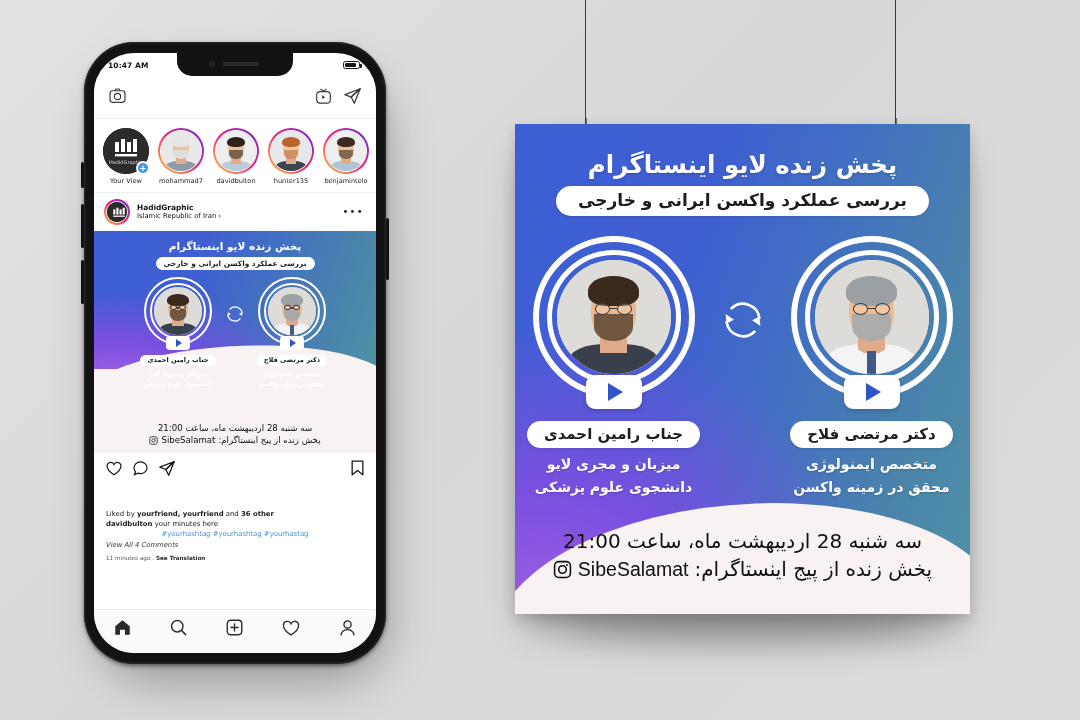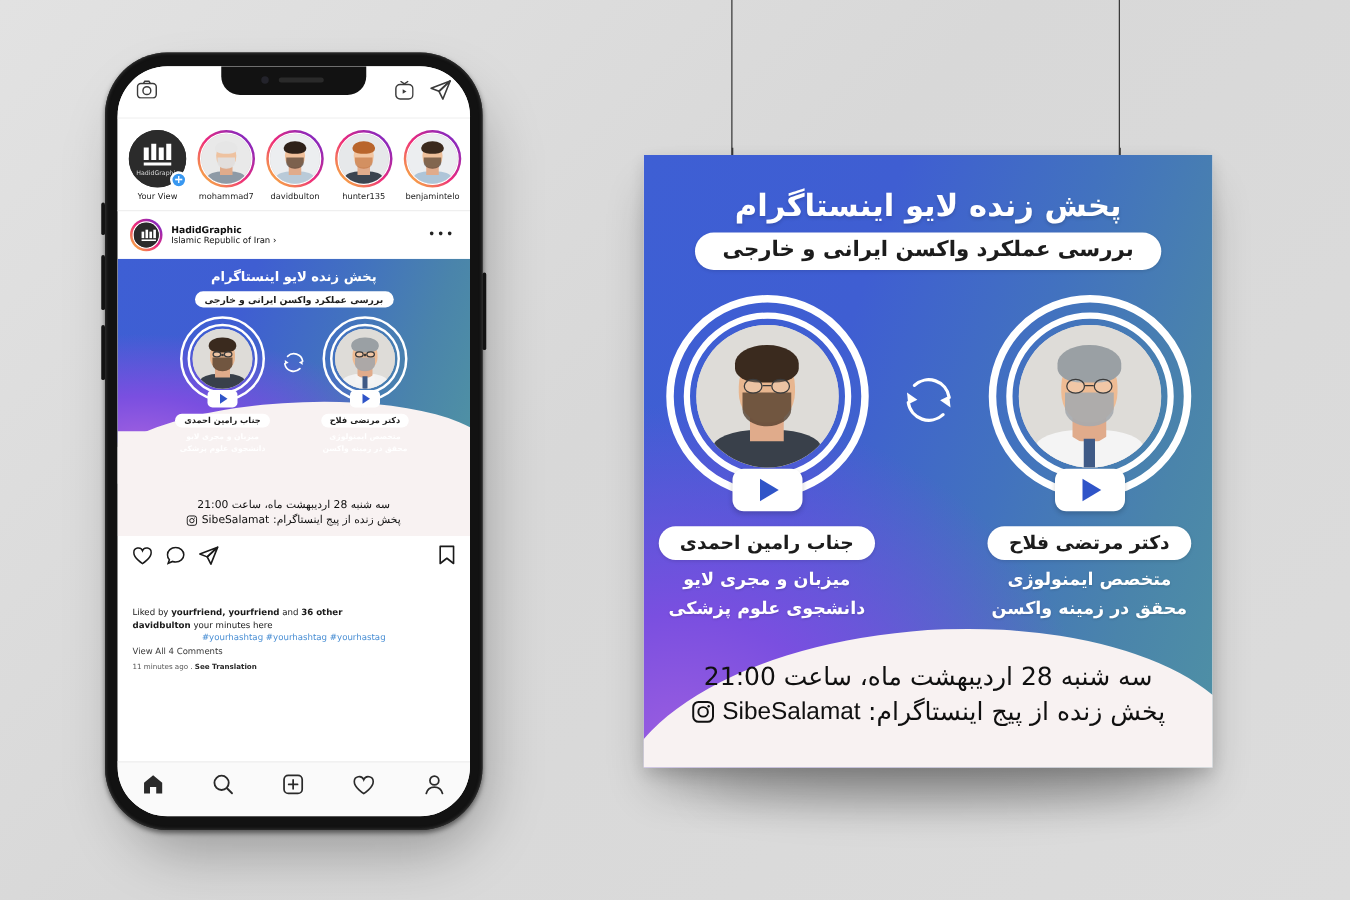--- a/index.html
+++ b/index.html
@@ -105,21 +105,21 @@
   .post-img { flex: 0 0 auto; width: 100%; height: 222px; position: relative; overflow: hidden; }
 
   .post-actions { flex: 0 0 auto; display: flex; align-items: center; gap: 11px; padding: 7px 12px 4px; }
   .post-actions .spacer { flex: 1; }
   .post-text { flex: 0 0 auto; padding: 0 12px; line-height: 1.45; }
   .pt-likes { font-size: 6.9px; color: #1a1a1a; margin-top: 25px; }
   .pt-likes b { font-weight: 700; }
   .pt-cap { font-size: 6.9px; color: #1a1a1a; }
   .pt-cap b { font-weight: 700; }
   .pt-tags { font-size: 6.9px; color: #4a8fd4; text-align: center; }
-  .pt-view { font-size: 6.8px; color: #3a3a3a; margin-top: 2px; }
+  .pt-view { font-size: 6.8px; color: #3a3a3a; margin-top: 2px; font-style: italic; }
   .pt-time { font-size: 5.7px; color: #555; margin-top: 3px; }
   .pt-time b { font-weight: 700; color: #2a2a2a; }
 
   .tabbar {
     margin-top: auto; flex: 0 0 auto; height: 44px; display: flex; align-items: center;
     justify-content: space-around; border-top: 1px solid #eee; background: #fafafa;
     padding-bottom: 4px;
   }
 
   
@@ -279,20 +279,26 @@
     <span class="btn-side btn-l2"></span>
     <span class="btn-side btn-l3"></span>
     <span class="btn-side btn-r1"></span>
 
     <div class="screen">
       <div class="notch">
         <span class="cam"></span>
         <span class="speaker"></span>
       </div>
 
+      <div class="statusbar">
+        <span>10:47 AM</span>
+        <span class="battery">
+            <i></i>
+          </span>
+      </div>
 
       <div class="ig-topbar">
         <span>
           <svg width="17" height="15" viewBox="0 0 24 22" fill="none" stroke="#3b3b3b" stroke-width="1.7">
             <rect x="1" y="4" width="22" height="17" rx="4"></rect>
             <circle cx="12" cy="12.5" r="4.6"></circle>
             <path d="M8 4l1.6-2.6h4.8L16 4"></path>
           </svg>
         </span>
         <span class="right-icons">

